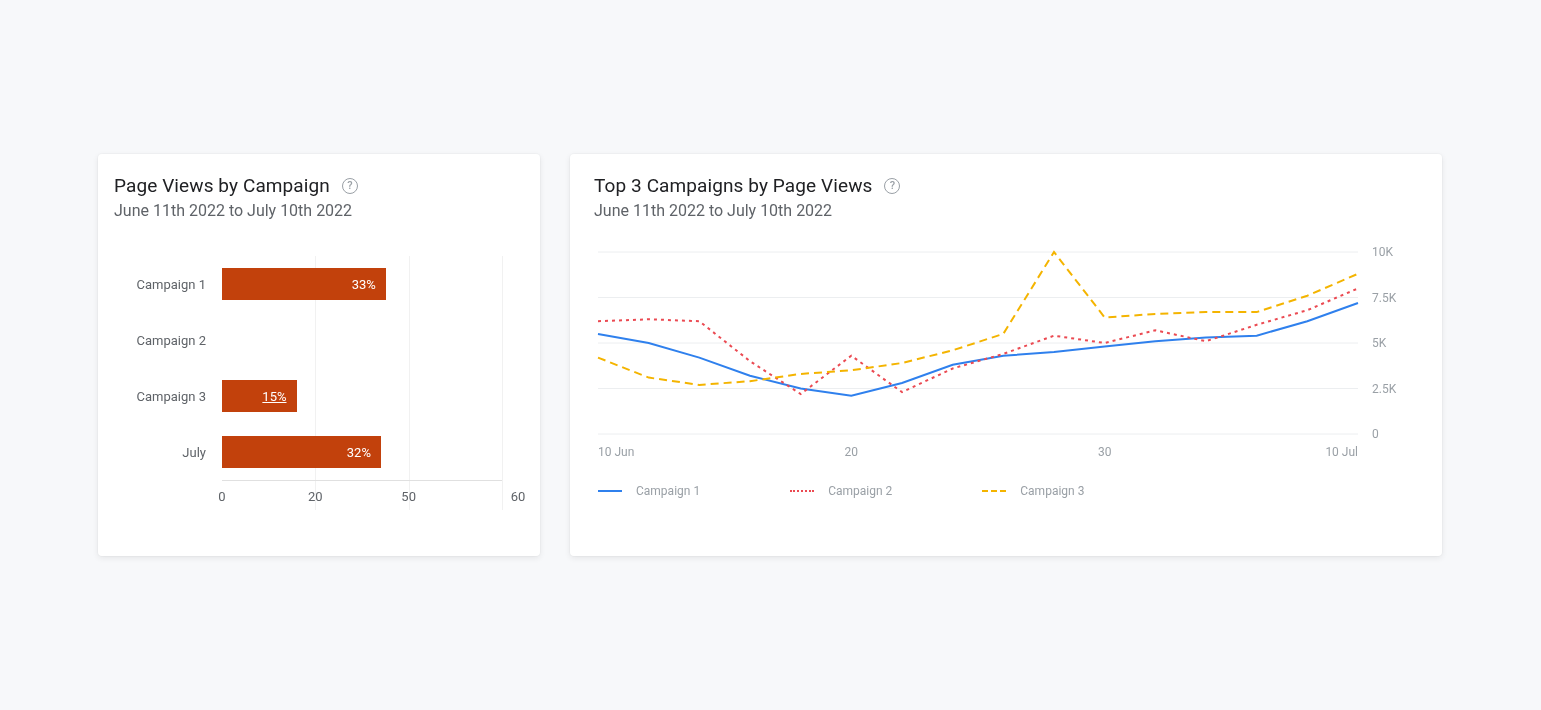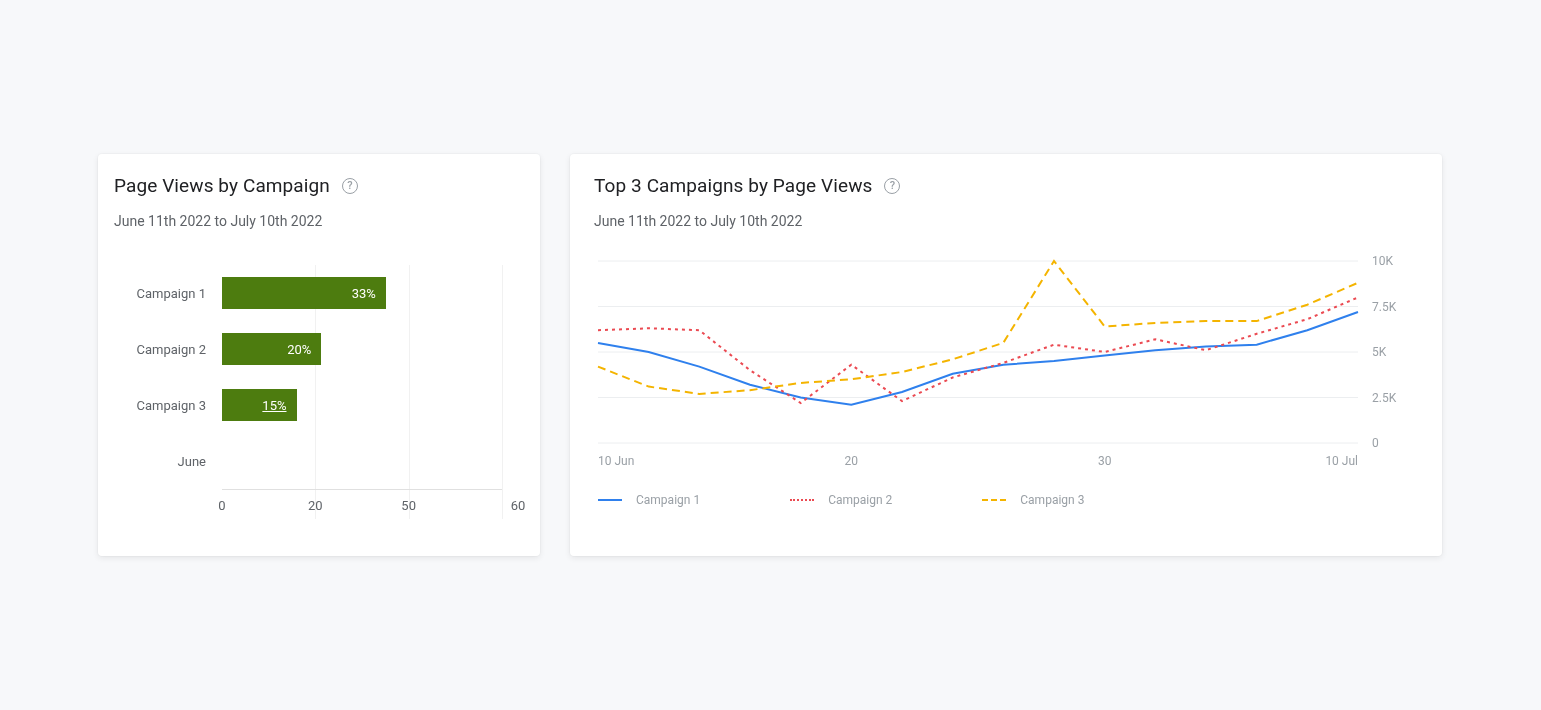--- a/index.html
+++ b/index.html
@@ -39,23 +39,23 @@
     border: 1.5px solid #9aa0a6;
     border-radius: 50%;
     display:inline-flex;
     align-items:center;
     justify-content:center;
     font-size:11px;
     color:#9aa0a6;
     font-weight:500;
   }
   .card-subtitle {
-    font-size: 14px;
+    font-size: 16px;
     color: #5f6368;
-    margin-top: 16px;
+    margin-top: 4px;
   }
   
   .bar-area { margin-top: 36px; position: relative; height: 280px; }
   .bar-row {
     display:flex;
     align-items:center;
     height: 56px;
   }
   .bar-label {
     width: 108px;
@@ -63,21 +63,21 @@
     padding-right: 16px;
     font-size:13px;
     color:#5f6368;
   }
   .bar-track {
     position: relative;
     flex: 1;
     height: 32px;
   }
   .bar-fill {
-    background:#4d7c0f;
+    background:#c2410c;
     height:100%;
     display:flex;
     align-items:center;
     justify-content:flex-end;
     padding-right:10px;
     color:#fff;
     font-size:13px;
   }
   .bar-axis {
     margin-left:108px;
@@ -146,36 +146,36 @@
           <div class="bar-row">
             <div class="bar-label">Campaign 1</div>
             <div class="bar-track" style="width: 280px;">
               <div class="bar-fill" style="width: 55%;">
                 <span>33%</span>
               </div>
             </div>
           </div>
           <div class="bar-row">
             <div class="bar-label">Campaign 2</div>
-            <div class="bar-track" style="width: 280px;">
-              <div class="bar-fill" style="width: 33.3333%;">
-                <span>20%</span>
-              </div>
-            </div>
           </div>
           <div class="bar-row">
             <div class="bar-label">Campaign 3</div>
             <div class="bar-track" style="width: 280px;">
               <div class="bar-fill" style="width: 25%; text-decoration: underline;">
                 <span>15%</span>
               </div>
             </div>
           </div>
           <div class="bar-row">
-            <div class="bar-label">June</div>
+            <div class="bar-label">July</div>
+            <div class="bar-track" style="width: 280px;">
+              <div class="bar-fill" style="width: 53.3333%;">
+                <span>32%</span>
+              </div>
+            </div>
           </div>
         </div>
       <div class="bar-axis" id="bar-axis" style="width: 280px;">
           <div class="bar-axis-tick" style="left: 0px;">0</div>
           <div class="bar-axis-tick" style="left: 93.3333px;">20</div>
           <div class="bar-axis-tick" style="left: 186.667px;">50</div>
           <div class="bar-axis-tick" style="left: 296px;">60</div>
         </div>
     </div>
   </div>

